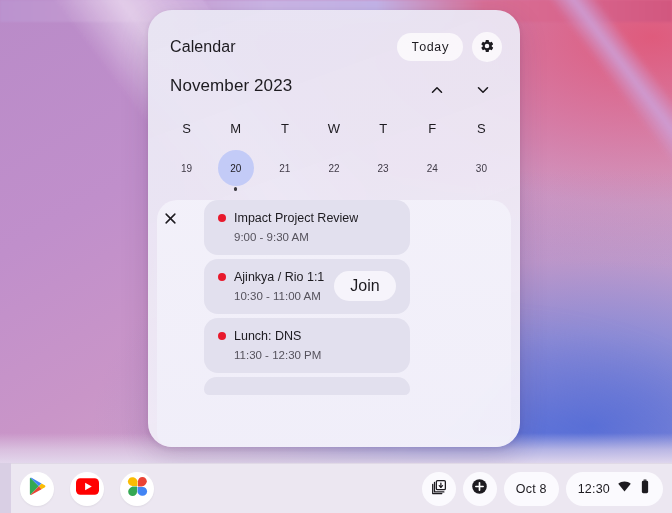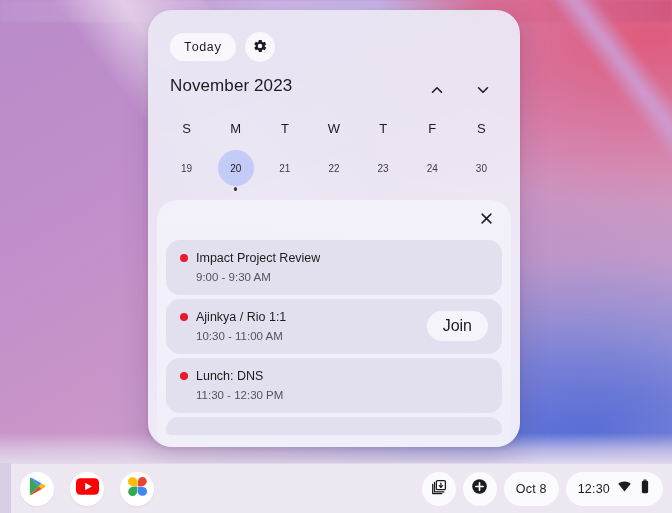--- a/index.html
+++ b/index.html
@@ -185,21 +185,21 @@
     margin-top: 1px;
   }
 
   
   #events-panel {
     margin: 6px 9px 0 9px;
     flex: 1;
     border-radius: 20px 20px 14px 14px;
     background: linear-gradient(180deg, rgba(243,241,250,.92) 0%, rgba(240,238,249,.92) 100%);
     display: flex;
-    flex-direction: column;
+    flex-direction: row;
     overflow: hidden;
     position: relative;
   }
   .events-topbar {
     height: 40px;
     display: flex;
     align-items: center;
     justify-content: flex-end;
     padding-right: 12px;
     flex: none;
@@ -329,20 +329,21 @@
   <div class="band band-a"></div>
   <div class="band band-b"></div>
   <div class="band band-c"></div>
   <div class="glow-bottom"></div>
   <div class="haze-bottom"></div>
 </div>
 
 <div id="calendar-panel">
 
   <div class="cal-header">
+    <div class="cal-title">Calendar</div>
     <button class="today-btn">Today</button>
     <button class="gear-btn">
       <span>
         <svg width="16" height="16" viewBox="0 0 24 24" fill="#1d1b20" aria-hidden="true">
           <path d="M19.1 12.9c.04-.3.06-.6.06-.9s-.02-.6-.06-.9l1.9-1.48a.46.46 0 0 0 .11-.58l-1.8-3.12a.45.45 0 0 0-.55-.2l-2.24.9a6.8 6.8 0 0 0-1.56-.9l-.34-2.38a.45.45 0 0 0-.45-.38h-3.6a.45.45 0 0 0-.45.38l-.34 2.38c-.56.23-1.08.54-1.56.9l-2.24-.9a.45.45 0 0 0-.55.2L3.63 9.04a.45.45 0 0 0 .11.58L5.64 11.1c-.04.3-.07.6-.07.9s.03.6.07.9l-1.9 1.48a.45.45 0 0 0-.11.58l1.8 3.12c.11.2.35.27.55.2l2.24-.9c.48.36 1 .67 1.56.9l.34 2.38c.03.22.22.38.45.38h3.6c.23 0 .42-.16.45-.38l.34-2.38c.56-.23 1.08-.54 1.56-.9l2.24.9c.2.07.44 0 .55-.2l1.8-3.12a.45.45 0 0 0-.11-.58l-1.9-1.48ZM12 15.4A3.4 3.4 0 1 1 12 8.6a3.4 3.4 0 0 1 0 6.8Z"></path>
         </svg>
       </span>
     </button>
   </div>
 

